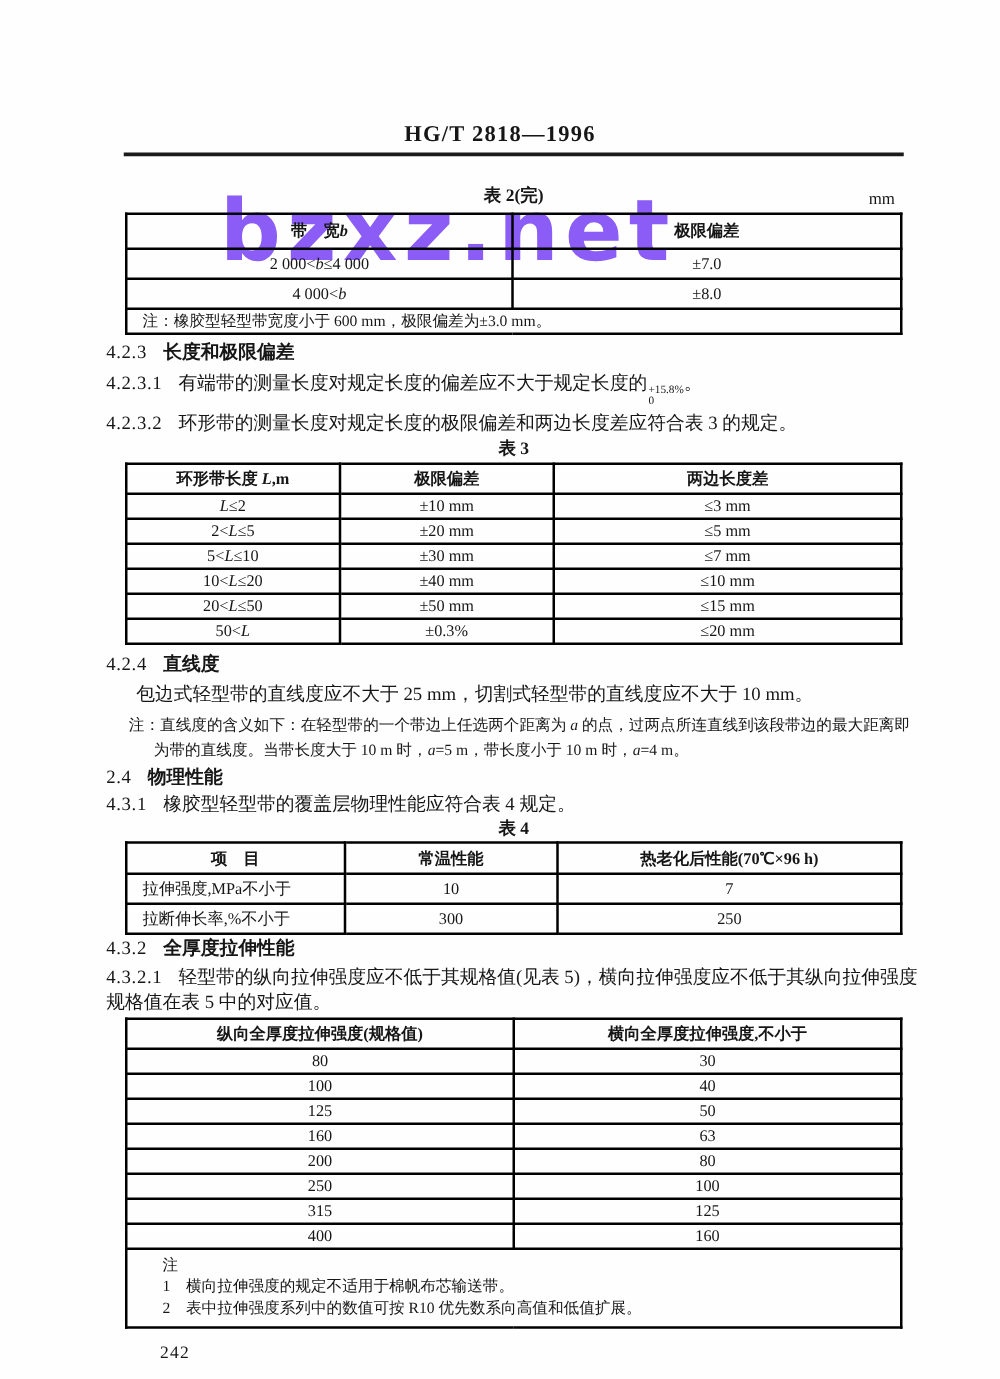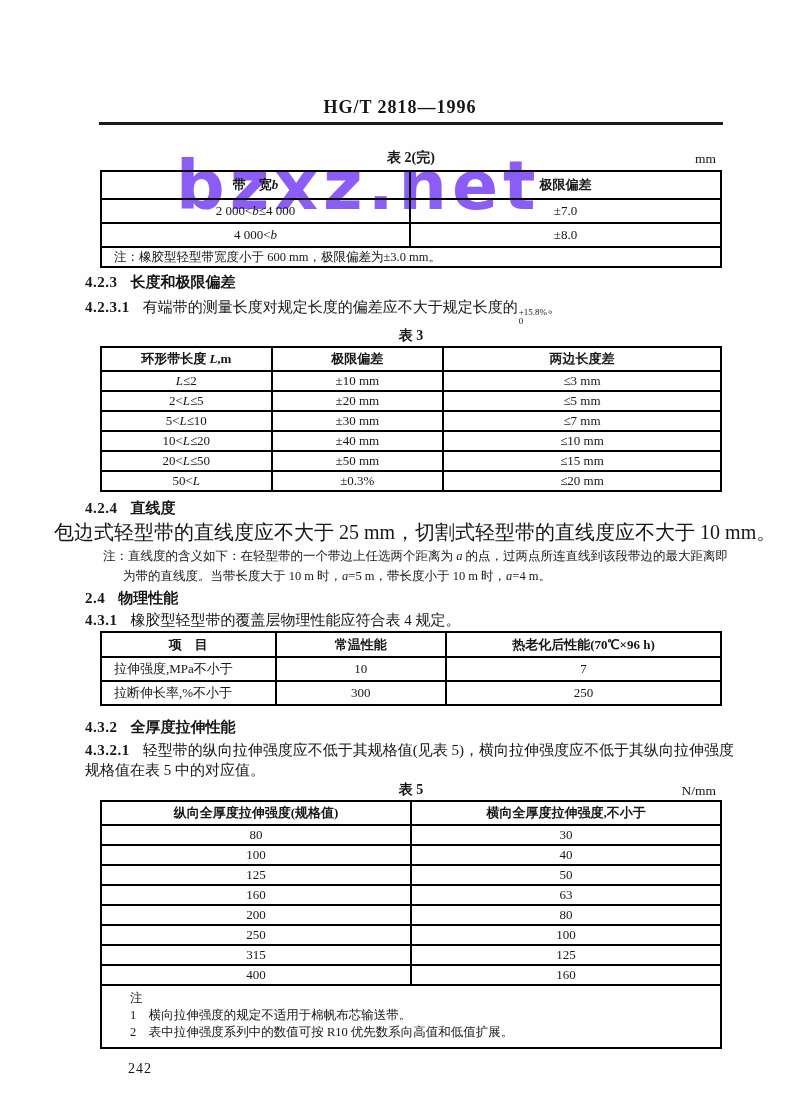--- a/index.html
+++ b/index.html
@@ -28,27 +28,27 @@
   th{font-weight:bold;}
   .t2{margin-top:4px;} .t2 th{height:26px;} .t2 td{height:22px;}
   .t2 .note-cell{height:18px;text-align:left;padding-left:12px;font-size:12.5px;}
   .t3{margin-top:2px;} .t3 th{height:22px;} .t3 td{height:18px;}
   .t4{margin-top:1px;} .t4 th{height:23px;} .t4 td{height:22px;}
   .t4 .split{display:flex;justify-content:flex-start;padding:0 20px 0 8px;}
   .t5{margin-top:2px;} .t5 th{height:22px;} .t5 td{height:18px;}
   .t5 .note-cell{text-align:left;padding:4px 8px 6px 28px;font-size:12.5px;
     line-height:17px;height:auto;}
   .clause{margin-left:85px;font-size:15px;line-height:19px;}
-  .cnum{font-weight:bold;margin-right:13px;letter-spacing:0.5px;}
+  .cnum{font-weight:normal;margin-right:13px;letter-spacing:0.5px;}
   .ctitle{font-weight:bold;}
   .s423{margin-top:5px;} .s4231{margin-top:6px;} .s4232{margin-top:6px;}
   .s424{margin-top:7px;} .s43{margin-top:3px;} .s431{margin-top:3px;}
-  .s432{margin-top:12px;} .s4321{margin-top:3px;line-height:20px;}
+  .s432{margin-top:2px;} .s4321{margin-top:3px;line-height:20px;}
   .cont-line{margin-left:85px;font-size:15px;line-height:20px;}
-  .para{margin-left:54px;margin-top:5px;font-size:20px;line-height:19px;}
+  .para{margin-left:109px;margin-top:5px;font-size:15px;line-height:19px;}
   .note-block{margin-left:103px;margin-top:4px;font-size:12.5px;line-height:20px;}
   .note-block .l2{padding-left:20px;}
   .supsub{display:inline-flex;flex-direction:column;vertical-align:-3px;
     font-size:9px;line-height:8.5px;margin-left:1px;text-align:left;}
   .pagenum{margin:12px 0 0 128px;font-size:14px;letter-spacing:1px;}
   i{font-style:italic;font-family:"Liberation Serif", serif;}
 </style>
 </head>
 <body>
 
@@ -97,20 +97,23 @@
       <span class="cnum">4.2.3</span><span class="ctitle">长度和极限偏差</span>
     </div>
 
     <div class="clause s4231">
       <span class="cnum">4.2.3.1</span><span>有端带的测量长度对规定长度的偏差应不大于规定长度的</span><span class="supsub">
           <span>+15.8%</span>
           <span>0</span>
         </span><span>。</span>
     </div>
 
+    <div class="clause s4232">
+      <span class="cnum">4.2.3.2</span><span>环形带的测量长度对规定长度的极限偏差和两边长度差应符合表 3 的规定。</span>
+    </div>
 
     <div class="cap-row cap3">
       <span>表 3</span>
     </div>
 
     <table class="t3">
       <colgroup>
           <col style="width:170px">
           <col style="width:171px">
           <col style="width:277px">
@@ -166,20 +169,23 @@
     </div>
 
     <div class="clause s43">
       <span class="cnum">2.4</span><span class="ctitle">物理性能</span>
     </div>
 
     <div class="clause s431">
       <span class="cnum">4.3.1</span><span>橡胶型轻型带的覆盖层物理性能应符合表 4 规定。</span>
     </div>
 
+    <div class="cap-row cap4">
+      <span>表 4</span>
+    </div>
 
     <table class="t4">
       <colgroup>
           <col style="width:174px">
           <col style="width:170px">
           <col style="width:274px">
         </colgroup>
       <thead>
         <tr>
           <th>项　目</th>
@@ -213,24 +219,20 @@
 
     <div class="clause s432">
       <span class="cnum">4.3.2</span><span class="ctitle">全厚度拉伸性能</span>
     </div>
 
     <div class="clause s4321">
       <span class="cnum">4.3.2.1</span><span>轻型带的纵向拉伸强度应不低于其规格值(见表 5)，横向拉伸强度应不低于其纵向拉伸强度</span>
     </div>
     <div class="cont-line">规格值在表 5 中的对应值。</div>
 
-    <div class="cap-row cap5">
-      <span>表 5</span>
-      <span class="unit">N/mm</span>
-    </div>
 
     <table class="t5">
       <colgroup>
           <col style="width:309px">
           <col style="width:309px">
         </colgroup>
       <thead>
         <tr>
           <th>纵向全厚度拉伸强度(规格值)</th>
           <th>横向全厚度拉伸强度,不小于</th>

